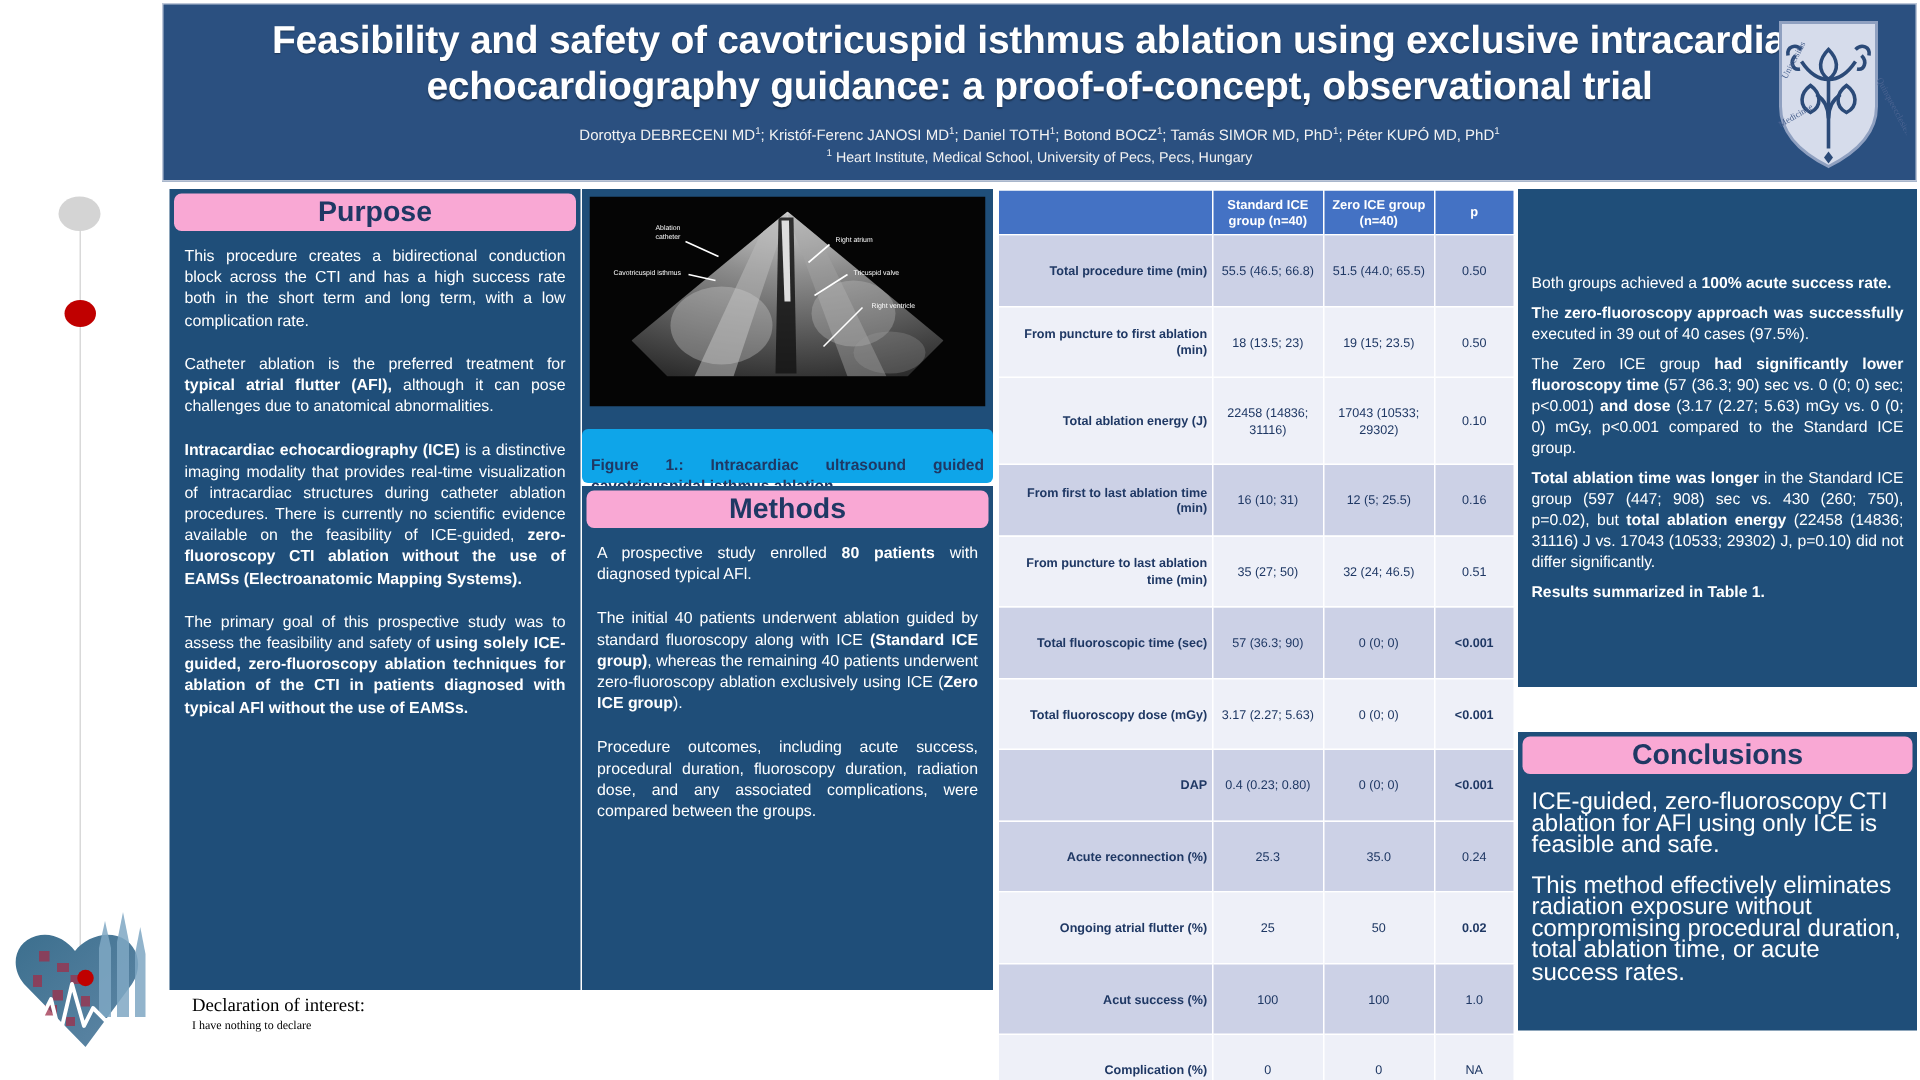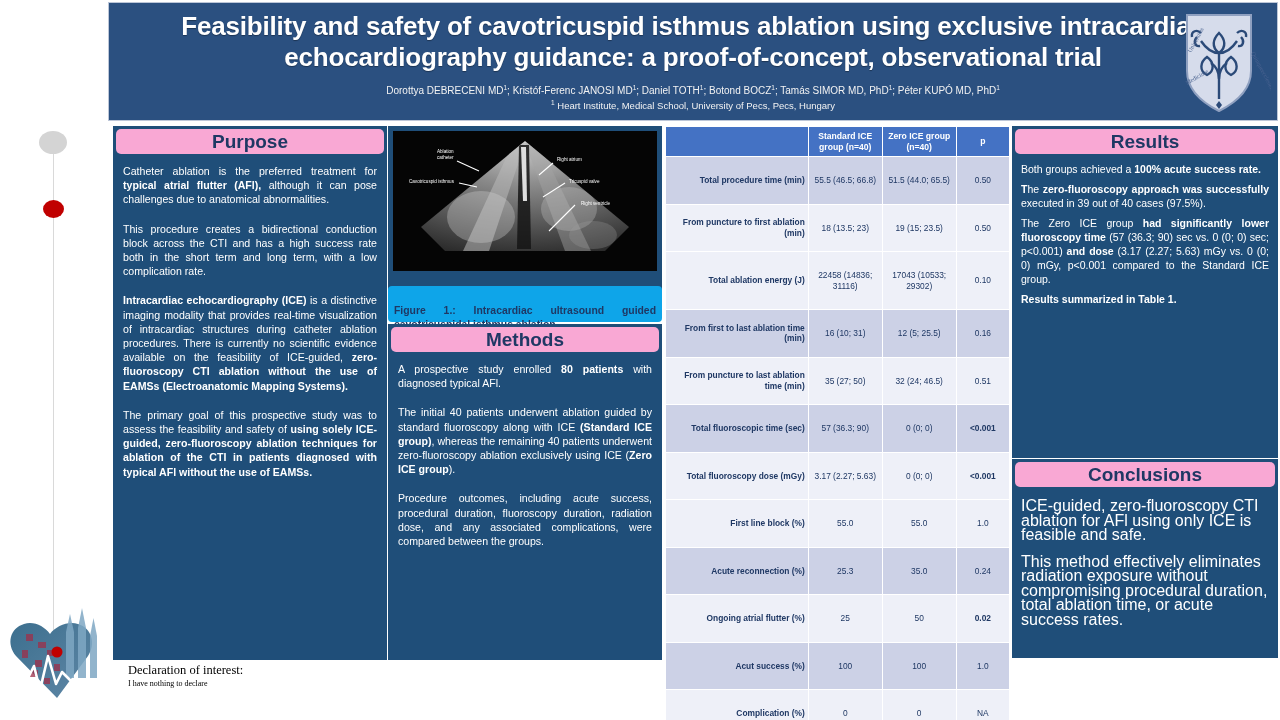--- a/index.html
+++ b/index.html
@@ -64,22 +64,22 @@
   thead th.blank{background:#4472c4;}
   td.rowhdr{font-weight:bold;text-align:right;padding:3px 3px;line-height:10.5px;}
   td.val{padding:18px 2px;line-height:10.5px;}
   tr.odd td{background:#ccd1e6;}
   tr.even td{background:#eef0f8;}
   td.sig{font-weight:bold;}
   col.c1{width:41.5%;}col.c2{width:21.5%;}col.c3{width:21.5%;}col.c4{width:15.5%;}
 
   
   #col-results{left:1012px;top:126px;width:266px;height:332px;}
-  #col-conclusions{left:1012px;top:459px;width:266px;height:199px;}
-  #col-results .ptext{font-size:10.5px;line-height:14px;padding:8px 9px 0 9px;}
+  #col-conclusions{left:1012px;top:488px;width:266px;height:199px;}
+  #col-results .ptext{font-size:10.5px;line-height:14px;padding:8px 9px 0 9px;margin-top:48px;}
   #col-results .ptext p{margin:0 0 6px 0;}
   #col-conclusions .ptext{font-size:16px;line-height:14.5px;text-align:left;padding:12px 9px 0 9px;}
   #col-conclusions .ptext p{margin:0 0 12px 0;}
 
   
   #declaration{position:absolute;left:128px;top:663px;width:420px;font-family:"Liberation Serif", serif;color:#000;}
   #decl-title{font-size:12.5px;line-height:15px;}
   #decl-sub{font-size:8px;line-height:11px;}
 </style>
 </head>
@@ -142,22 +142,22 @@
       <text x="24" y="46" transform="rotate(-62 24 46)">Universitas</text>
       <text x="20" y="78" transform="rotate(-30 20 78)">Medicinae</text>
       <text x="84" y="46" transform="rotate(62 84 46)">Quinqueecclesiensis</text>
     </g>
   </svg>
 </div>
 
 <div class="panel" id="col-purpose">
   <div class="sec-title">Purpose</div>
   <div class="ptext" id="purpose-body">
+      <p>This procedure creates a bidirectional conduction block across the CTI and has a high success rate both in the short term and long term, with a low complication rate.</p>
       <p>Catheter ablation is the preferred treatment for <b>typical atrial flutter (AFl),</b> although it can pose challenges due to anatomical abnormalities.</p>
-      <p>This procedure creates a bidirectional conduction block across the CTI and has a high success rate both in the short term and long term, with a low complication rate.</p>
       <p><b>Intracardiac echocardiography (ICE)</b> is a distinctive imaging modality that provides real-time visualization of intracardiac structures during catheter ablation procedures. There is currently no scientific evidence available on the feasibility of ICE-guided, <b>zero-fluoroscopy CTI ablation without the use of EAMSs (Electroanatomic Mapping Systems).</b></p>
       <p>The primary goal of this prospective study was to assess the feasibility and safety of <b>using solely ICE-guided, zero-fluoroscopy ablation techniques for ablation of the CTI in patients diagnosed with typical AFl without the use of EAMSs.</b></p>
     </div>
 </div>
 
 <div class="panel" id="col-figure">
   <svg id="us-img" viewBox="0 0 264 140" preserveAspectRatio="none">
     <rect width="264" height="140" fill="#050505"></rect>
     <defs>
       <radialGradient id="usg" cx="50%" cy="8%" r="92%">
@@ -260,25 +260,25 @@
           <td class="val">57 (36.3; 90)</td>
           <td class="val">0 (0; 0)</td>
           <td class="val sig">&lt;0.001</td>
         </tr>
         <tr class="even">
           <td class="rowhdr">Total fluoroscopy dose (mGy)</td>
           <td class="val">3.17 (2.27; 5.63)</td>
           <td class="val">0 (0; 0)</td>
           <td class="val sig">&lt;0.001</td>
         </tr>
-        <tr class="even">
-          <td class="rowhdr">First line block (%)</td>
-          <td class="val">55.0</td>
-          <td class="val">55.0</td>
-          <td class="val">1.0</td>
+        <tr class="odd">
+          <td class="rowhdr">DAP</td>
+          <td class="val">0.4 (0.23; 0.80)</td>
+          <td class="val">0 (0; 0)</td>
+          <td class="val sig">&lt;0.001</td>
         </tr>
         <tr class="odd">
           <td class="rowhdr">Acute reconnection (%)</td>
           <td class="val">25.3</td>
           <td class="val">35.0</td>
           <td class="val">0.24</td>
         </tr>
         <tr class="even">
           <td class="rowhdr">Ongoing atrial flutter (%)</td>
           <td class="val">25</td>
@@ -307,25 +307,25 @@
           <td class="rowhdr">Follow up (months)</td>
           <td class="val">12.0 +/- 3.6</td>
           <td class="val">5.7 +/- 2.8</td>
           <td class="val sig">&lt;0.001</td>
         </tr>
       </tbody>
   </table>
 </div>
 
 <div class="panel" id="col-results">
-  <div class="sec-title">Results</div>
   <div class="ptext tight" id="results-body">
       <p>Both groups achieved a <b>100% acute success rate.</b></p>
       <p><b>T</b>he <b>zero-fluoroscopy approach was successfully</b> executed in 39 out of 40 cases (97.5%).</p>
       <p>The Zero ICE group <b>had significantly lower fluoroscopy time</b> (57 (36.3; 90) sec vs. 0 (0; 0) sec; p&lt;0.001) <b>and dose</b> (3.17 (2.27; 5.63) mGy vs. 0 (0; 0) mGy, p&lt;0.001 compared to the Standard ICE group.</p>
+      <p><b>Total ablation time was longer</b> in the Standard ICE group (597 (447; 908) sec vs. 430 (260; 750), p=0.02), but <b>total ablation energy</b> (22458 (14836; 31116) J vs. 17043 (10533; 29302) J, p=0.10) did not differ significantly.</p>
       <p><b>Results summarized in Table 1.</b></p>
     </div>
 </div>
 
 <div class="panel" id="col-conclusions">
   <div class="sec-title">Conclusions</div>
   <div class="ptext" id="conclusions-body">
       <p>ICE-guided, zero-fluoroscopy CTI ablation for AFl using only ICE is feasible and safe.</p>
       <p>This method effectively eliminates radiation exposure without compromising procedural duration, total ablation time, or acute success rates.</p>
     </div>

